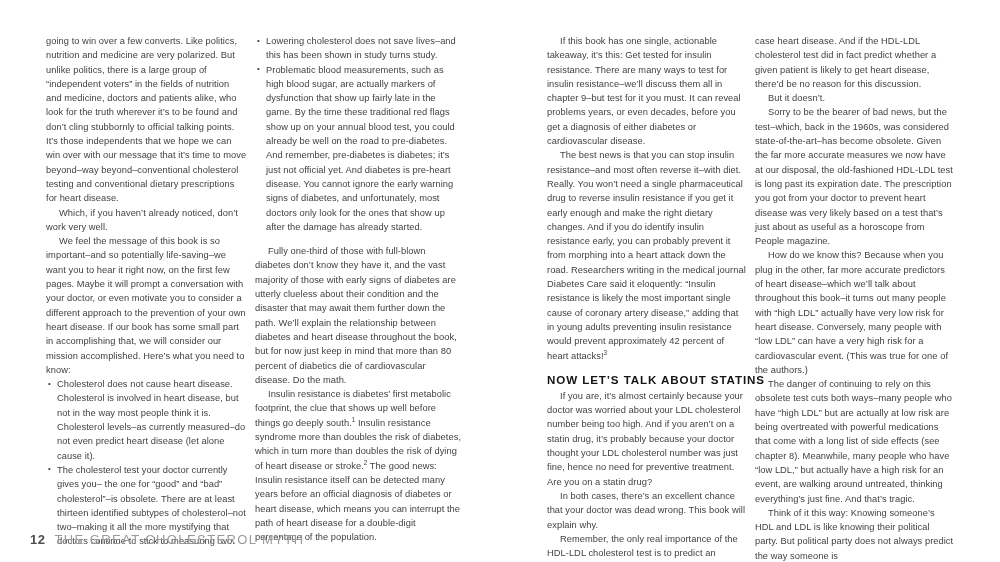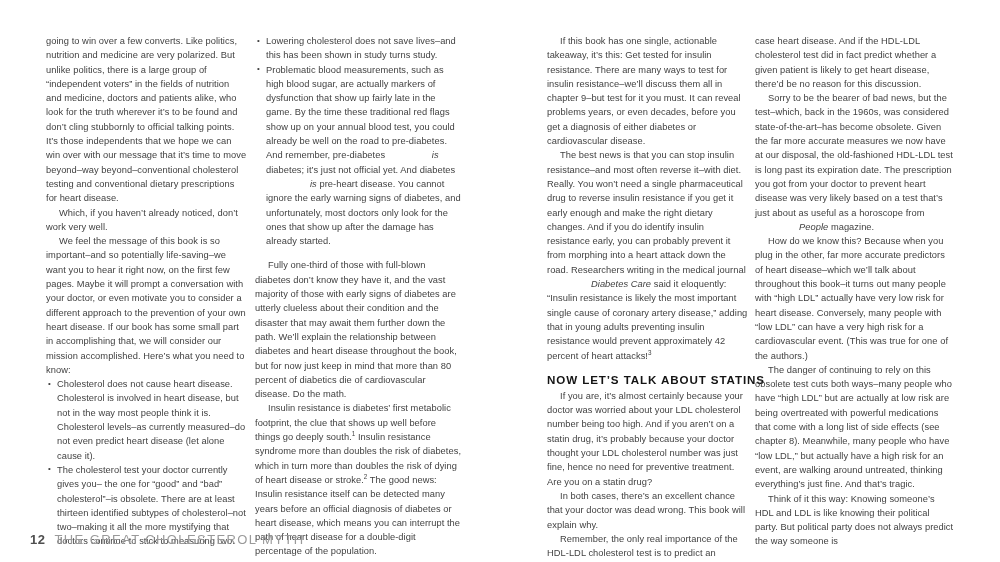--- a/index.html
+++ b/index.html
@@ -16,21 +16,21 @@
   }
   .block{margin:0;}
   .p.indent{text-indent:13px;}
   .p.space{margin-top:10px;}
   .bullet{position:relative;padding-left:11px;}
   .bullet .dot{position:absolute;left:2px;top:-0.5px;color:#424242;font-size:8px;}
   .heading{
     font-weight:bold;color:#141414;font-size:11.6px;line-height:15px;
     letter-spacing:0.9px;margin-top:9px;margin-bottom:2px;white-space:nowrap;text-align:right;
   }
-  .it{font-style:italic;margin-left:44px;}
+  .it{}
   sup{font-size:6.3px;line-height:0;vertical-align:super;}
   .footer{
     position:absolute;top:532px;font-size:13px;letter-spacing:1.4px;
     color:#9a9a9a;white-space:nowrap;
   }
   .footer-left{left:30px;}
   .footer-right{right:48px;text-align:right;}
   .pnum{font-weight:bold;color:#4f4f4f;letter-spacing:0.5px;}
   .footer-left .pnum{margin-right:9px;}
   .footer-right .pnum{margin-left:9px;}
@@ -60,20 +60,21 @@
       <div class="block p indent"><span>The best news is that you can stop insulin resistance–and most often reverse it–with diet. Really. You won’t need a single pharmaceutical drug to reverse insulin resistance if you get it early enough and make the right dietary changes. And if you do identify insulin resistance early, you can probably prevent it from morphing into a heart attack down the road. Researchers writing in the medical journal </span><span class="it">Diabetes Care</span><span> said it eloquently: “Insulin resistance is likely the most important single cause of coronary artery disease,” adding that in young adults preventing insulin resistance would prevent approximately 42 percent of heart attacks!</span><sup>3</sup></div>
       <div class="block heading"><span>NOW LET’S TALK ABOUT STATINS</span></div>
       <div class="block p indent"><span>If you are, it’s almost certainly because your doctor was worried about your LDL cholesterol number being too high. And if you aren’t on a statin drug, it’s probably because your doctor thought your LDL cholesterol number was just fine, hence no need for preventive treatment.</span></div>
       <div class="block p"><span>Are you on a statin drug?</span></div>
       <div class="block p indent"><span>In both cases, there’s an excellent chance that your doctor was dead wrong. This book will explain why.</span></div>
       <div class="block p indent"><span>Remember, the only real importance of the HDL-LDL cholesterol test is to predict an outcome–in this</span></div>
     </div>
 
   <div class="col" style="left:755px;width:199px">
       <div class="block p"><span>case heart disease. And if the HDL-LDL cholesterol test did in fact predict whether a given patient is likely to get heart disease, there’d be no reason for this discussion.</span></div>
+      <div class="block p indent"><span>But it doesn’t.</span></div>
       <div class="block p indent"><span>Sorry to be the bearer of bad news, but the test–which, back in the 1960s, was considered state-of-the-art–has become obsolete. Given the far more accurate measures we now have at our disposal, the old-fashioned HDL-LDL test is long past its expiration date. The prescription you got from your doctor to prevent heart disease was very likely based on a test that’s just about as useful as a horoscope from </span><span class="it">People</span><span> magazine.</span></div>
       <div class="block p indent"><span>How do we know this? Because when you plug in the other, far more accurate predictors of heart disease–which we’ll talk about throughout this book–it turns out many people with “high LDL” actually have very low risk for heart disease. Conversely, many people with “low LDL” can have a very high risk for a cardiovascular event. (This was true for one of the authors.)</span></div>
       <div class="block p indent"><span>The danger of continuing to rely on this obsolete test cuts both ways–many people who have “high LDL” but are actually at low risk are being overtreated with powerful medications that come with a long list of side effects (see chapter 8). Meanwhile, many people who have “low LDL,” but actually have a high risk for an event, are walking around untreated, thinking everything’s just fine. And that’s tragic.</span></div>
       <div class="block p indent"><span>Think of it this way: Knowing someone’s HDL and LDL is like knowing their political party. But political party does not always predict the way someone is</span></div>
     </div>
 
   <div class="footer footer-left">
     <span class="pnum">12</span><span class="rtitle">THE GREAT CHOLESTEROL MYTH</span>
   </div>
 

